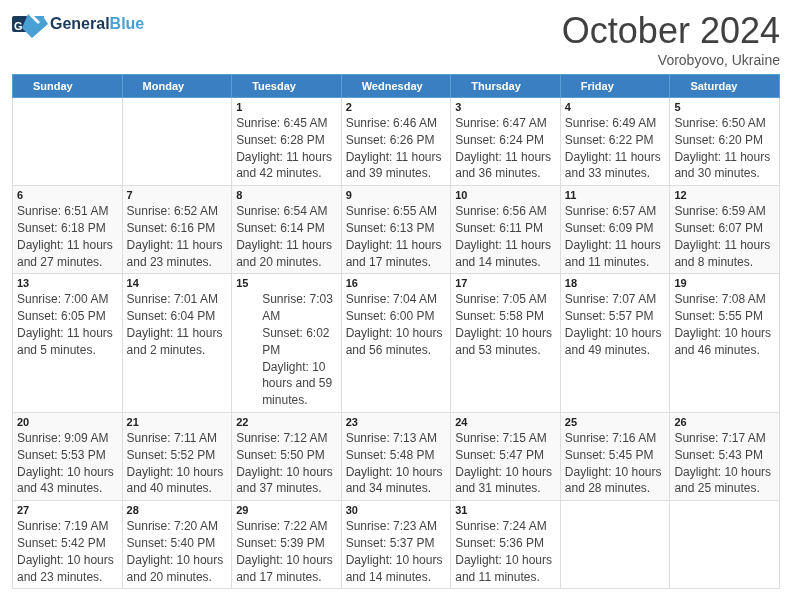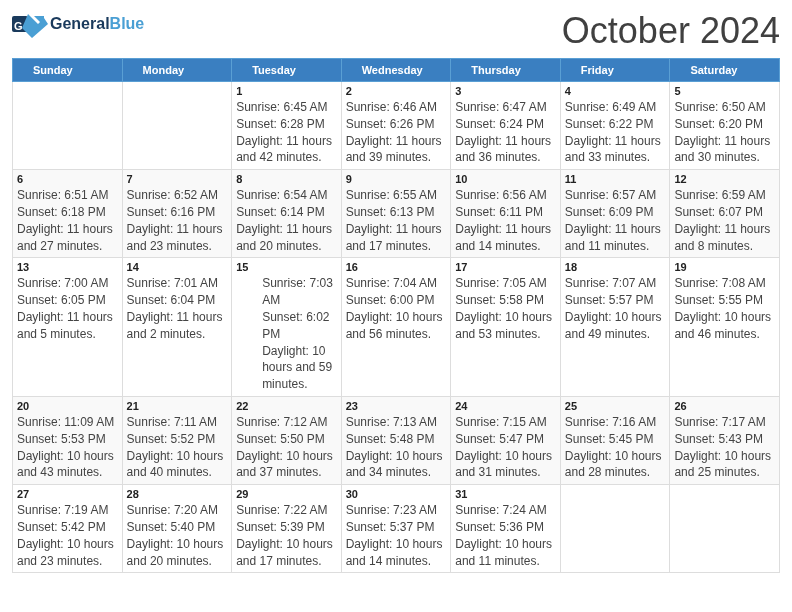--- a/index.html
+++ b/index.html
@@ -96,20 +96,21 @@
         </svg>
         <div>
           <div style="font-size:16px;font-weight:bold;color:#1a3a5c;line-height:1.1;">
             <span style="color:#1a3a5c;">General</span><span style="color:#4a9fd4;">Blue</span>
           </div>
         </div>
       </div>
     </div>
     <div class="title-block">
       <div class="title-month">October 2024</div>
+      <div class="title-location">Vorobyovo, Ukraine</div>
     </div>
   </div>
 
   <table class="cal-table">
     <thead>
       <tr>
         <th>Sunday</th>
         <th>Monday</th>
         <th>Tuesday</th>
         <th>Wednesday</th>
@@ -237,21 +238,21 @@
           <td>
             <span class="day-number">19</span>
             <div class="day-info" style="white-space: pre-line;">Sunrise: 7:08 AM
 Sunset: 5:55 PM
 Daylight: 10 hours and 46 minutes.</div>
           </td>
         </tr>
         <tr>
           <td>
             <span class="day-number">20</span>
-            <div class="day-info" style="white-space: pre-line;">Sunrise: 11:09 AM
+            <div class="day-info" style="white-space: pre-line;">Sunrise: 9:09 AM
 Sunset: 5:53 PM
 Daylight: 10 hours and 43 minutes.</div>
           </td>
           <td>
             <span class="day-number">21</span>
             <div class="day-info" style="white-space: pre-line;">Sunrise: 7:11 AM
 Sunset: 5:52 PM
 Daylight: 10 hours and 40 minutes.</div>
           </td>
           <td>

